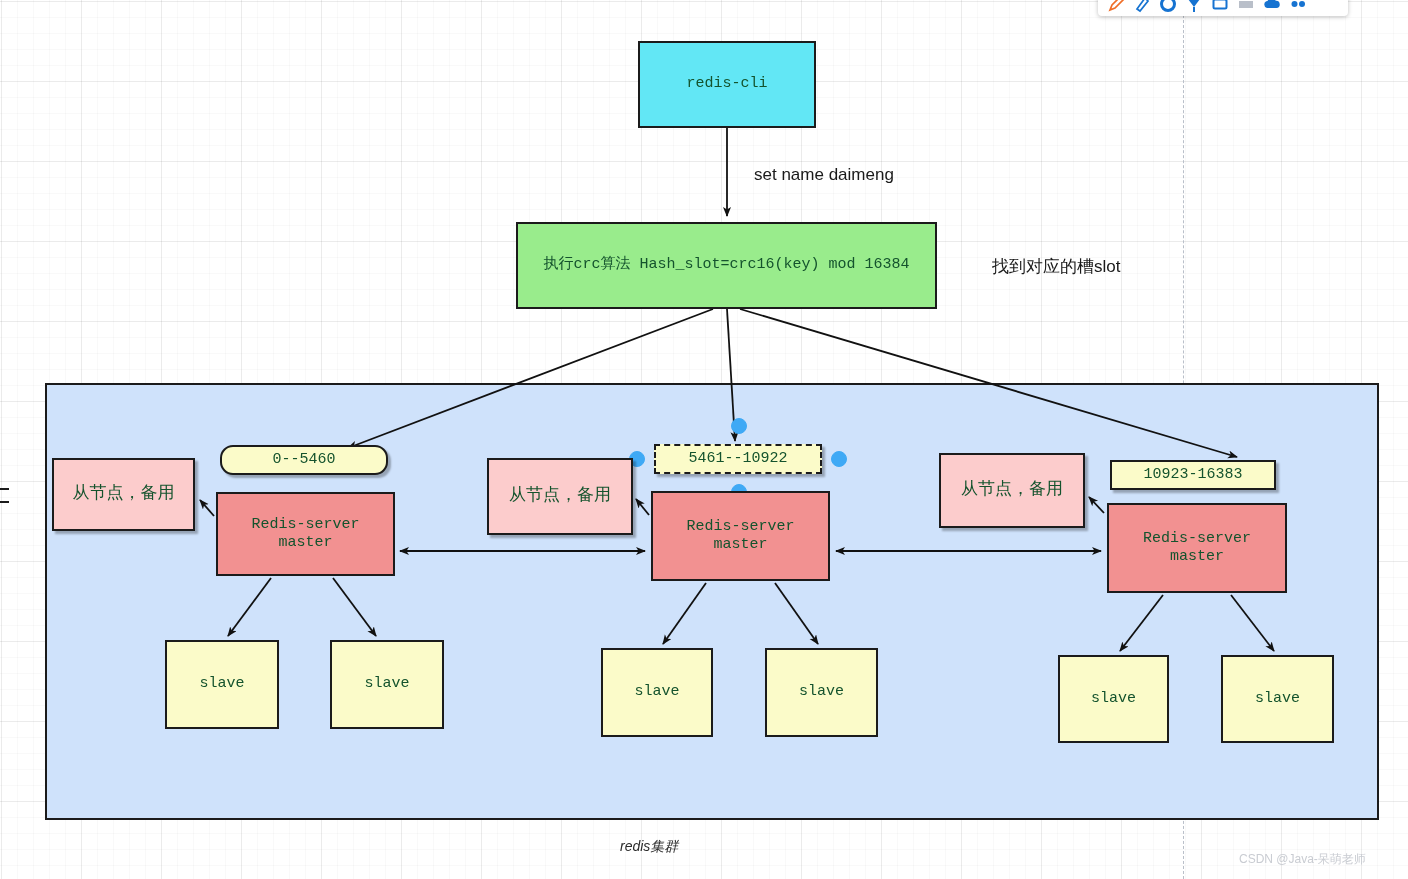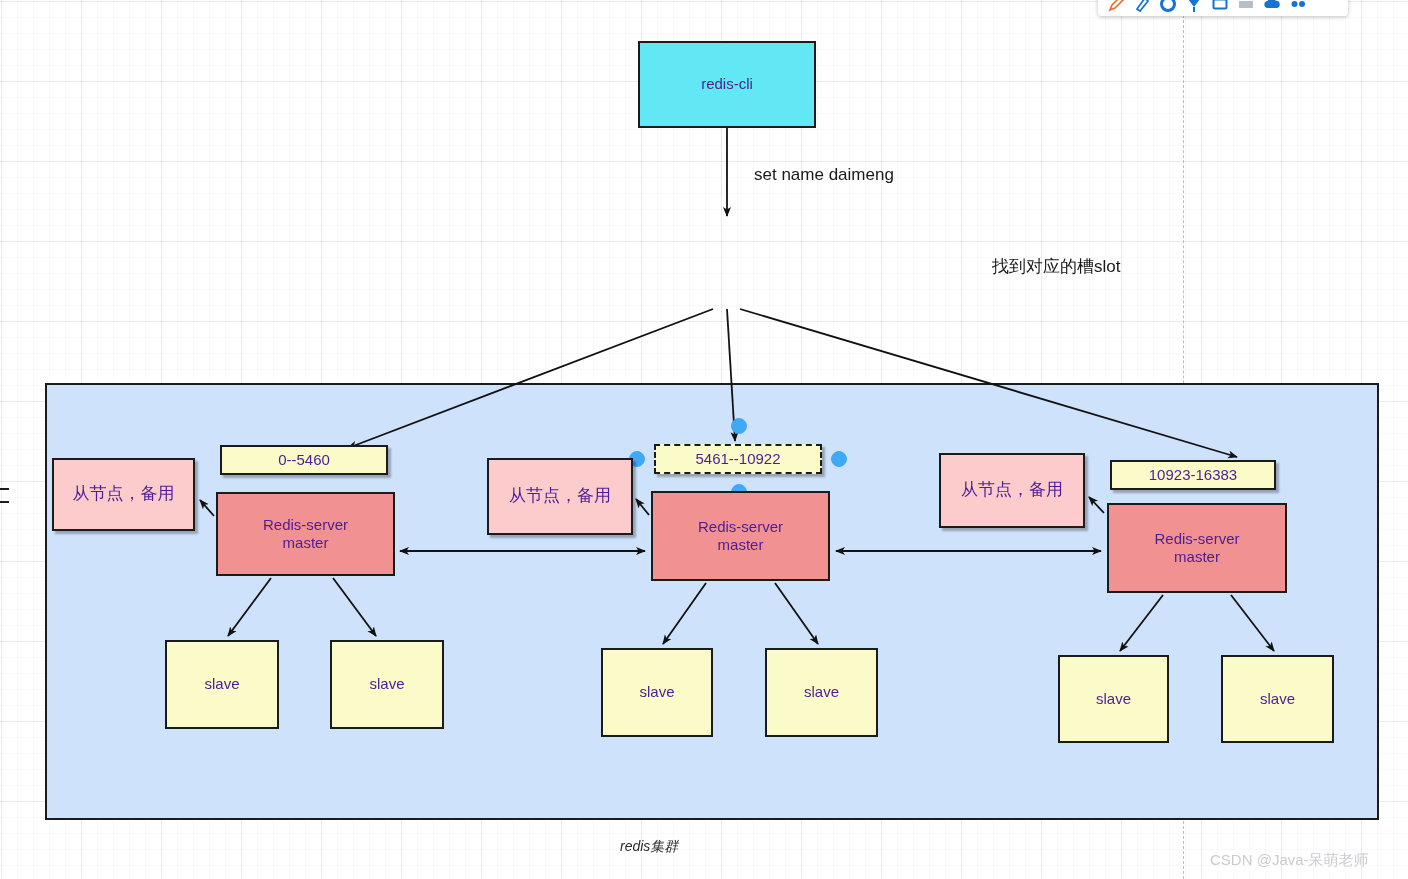--- a/index.html
+++ b/index.html
@@ -25,44 +25,45 @@
     width: 1408px; height: 879px;
     pointer-events: none;
   }
   .node {
     position: absolute;
     box-sizing: border-box;
     display: flex;
     align-items: center;
     justify-content: center;
     text-align: center;
-    color: #4c1d95;
+    color: #14532d;
     line-height: 1.22;
     white-space: pre-line;
+    font-family: Liberation Mono, monospace;
   }
   .shadow { box-shadow: 3px 3px 2px rgba(0,0,0,0.28); }
 
   #cluster-box {
     left: 45px; top: 383px; width: 1334px; height: 437px;
     background: #cfe2fb; border: 2px solid #1b1b1b;
   }
   #redis-cli {
     left: 638px; top: 41px; width: 178px; height: 87px;
     background: #62e7f5; border: 2px solid #1b1b1b;
     font-size: 15px;
   }
   #crc-box {
     left: 516px; top: 222px; width: 421px; height: 87px;
     background: #99ec8c; border: 2px solid #1b1b1b;
     font-size: 15px;
   }
   .slot-box {
     background: #fbfbc9; border: 2px solid #1b1b1b; font-size: 15px;
   }
-  #slot-1 { left: 220px; top: 445px; width: 168px; height: 30px; }
+  #slot-1 { left: 220px; top: 445px; width: 168px; height: 30px; border-radius: 13px; }
   #slot-3 { left: 1110px; top: 460px; width: 166px; height: 30px; }
   #slot-2 {
     left: 654px; top: 444px; width: 168px; height: 30px;
     background: #fbfbc9; border: 2px dashed #1b1b1b; font-size: 15px;
     box-shadow: 3px 3px 2px rgba(0,0,0,0.28);
   }
   .handle {
     position: absolute; width: 14px; height: 14px; border-radius: 50%;
     background: #3fa9f5; border: 1px solid #3fa9f5;
   }
@@ -88,22 +89,22 @@
   #slave-5 { left: 1058px; top: 655px; width: 111px; height: 88px; }
   #slave-6 { left: 1221px; top: 655px; width: 113px; height: 88px; }
 
   .edge-label {
     position: absolute; font-size: 17px; color: #1a1a1a; white-space: nowrap;
   }
   #label-set-name { left: 754px; top: 165px; }
   #label-found-slot { left: 992px; top: 255px; }
   #label-cluster-caption { left: 620px; top: 838px; font-size: 14px; color: #2b2b2b; font-style: italic; }
   #watermark {
-    position: absolute; left: 1174px; top: 851px;
-    font-size: 15px; color: #c9ccd2; white-space: nowrap; padding-left: 36px;
+    position: absolute; left: 1203px; top: 851px;
+    font-size: 12px; color: #c9ccd2; white-space: nowrap; padding-left: 36px;
   }
   #page-break {
     position: absolute; left: 1183px; top: 0; width: 0; height: 879px;
     border-left: 1px dashed #b9bfc9;
   }
   #left-stub {
     position: absolute; left: 0px; top: 488px; width: 9px; height: 11px;
     border-top: 2px solid #1b1b1b; border-bottom: 2px solid #1b1b1b;
   }
   #toolbar {
@@ -160,20 +161,21 @@
       <path d="M706,583 L663,644"></path>
       <path d="M775,583 L818,644"></path>
 
       <path d="M1163,595 L1120,651"></path>
       <path d="M1231,595 L1274,651"></path>
     </g>
   </svg>
 
   <div class="node" id="redis-cli">redis-cli</div>
 
+  <div class="node" id="crc-box">执行crc算法 Hash_slot=crc16(key) mod 16384</div>
 
   <span class="edge-label" id="label-set-name">set name daimeng</span>
   <span class="edge-label" id="label-found-slot">找到对应的槽slot</span>
 
   <div class="node slot-box shadow" id="slot-1">0--5460</div>
 
   <div class="node" id="slot-2">5461--10922</div>
   <div class="handle" style="left:731px; top:418px;"></div>
   <div class="handle" style="left:629px; top:451px;"></div>
   <div class="handle" style="left:831px; top:451px;"></div>

